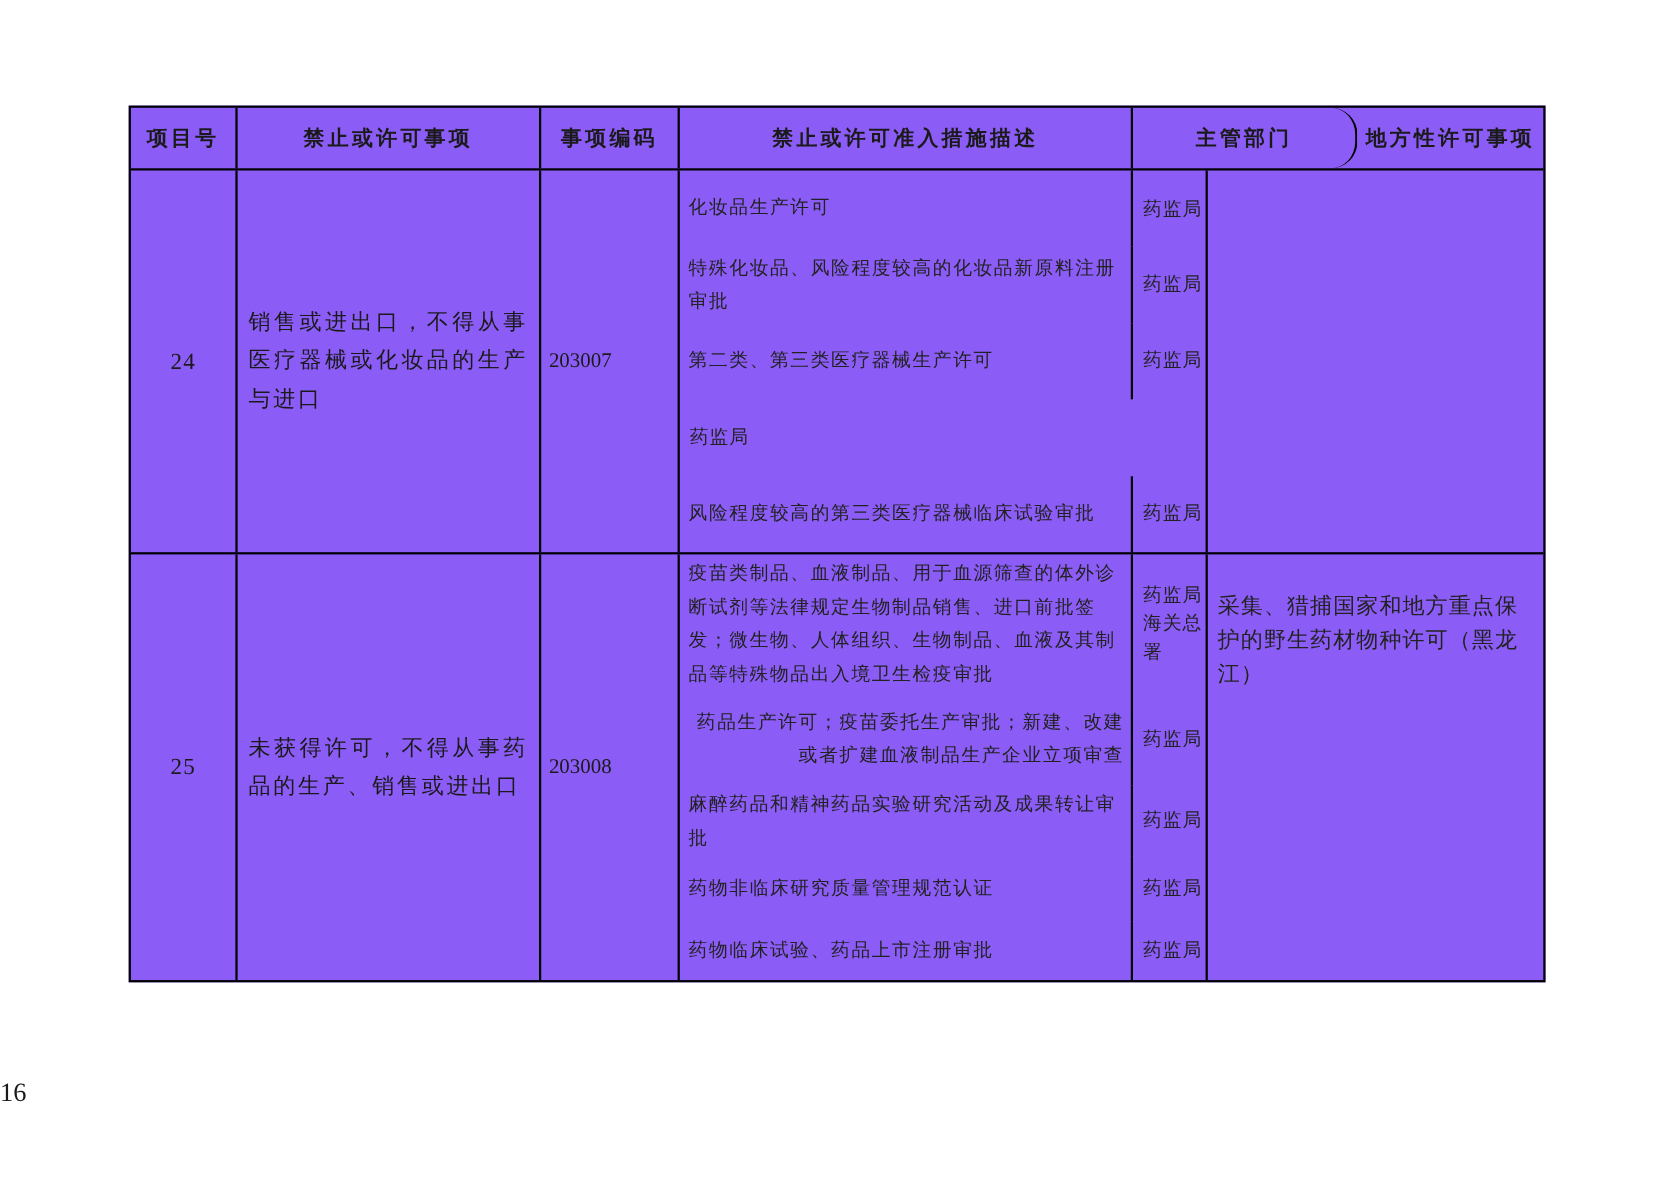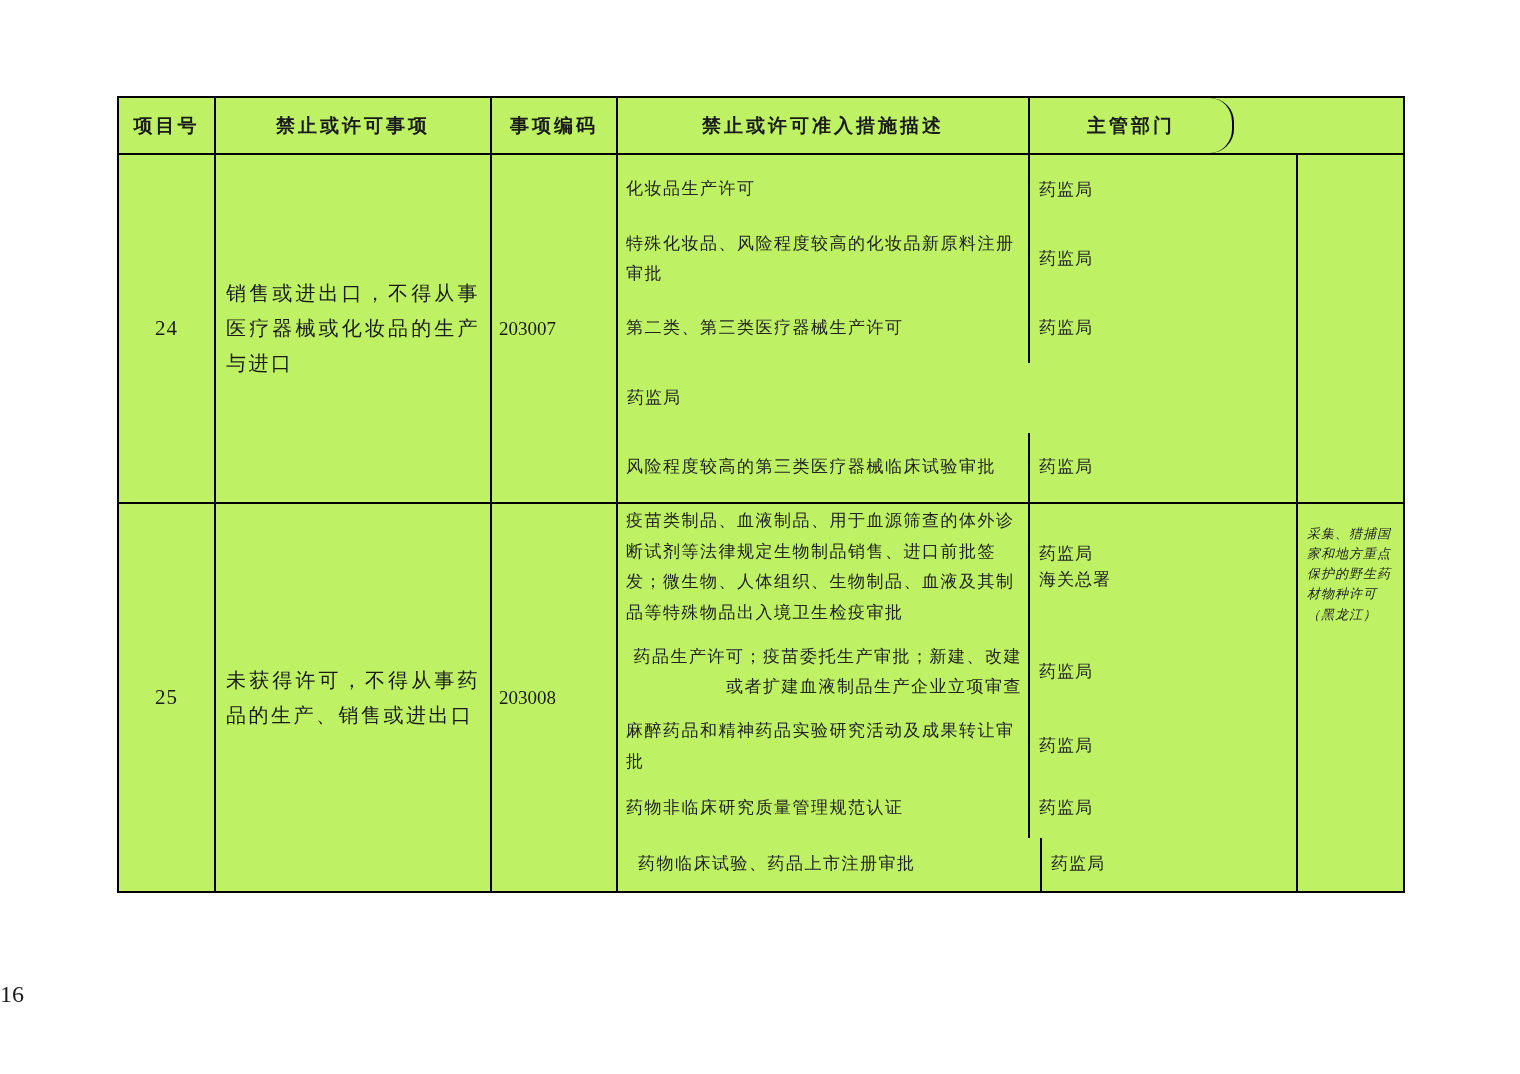--- a/index.html
+++ b/index.html
@@ -8,21 +8,21 @@
     background: #ffffff;
     font-family: "Liberation Serif", serif;
     color: #1a1a1a;
     position: relative;
   }
   .table {
     position: absolute;
     left: 117px; top: 96px;
     width: 1288px;
     border: 2px solid #000;
-    background: #bef264;
+    background: #8b5cf6;
   }
   .row { display: flex; }
   .row.group { border-top: 2px solid #000; }
   .row.header { height: 55px; }
   .row-24 { height: 349px; }
   .row-25 { height: 389px; }
 
   .cell { border-right: 2px solid #000; overflow: hidden; }
   .c1 { width: 97px; }
   .c2 { width: 276px; }
@@ -42,71 +42,71 @@
   .matter {
     font-size: 20px; letter-spacing: 2.5px; line-height: 1.75;
     padding: 0 10px; text-align: justify;
   }
   .code {
     justify-content: flex-start;
     font-size: 19px; padding-left: 7px;
   }
 
   .subcol {
-    width: 680px;
+    width: 480px;
     display: flex; flex-direction: column;
     border-right: 2px solid #000;
   }
   .sub { display: flex; flex: 1 1 0; }
   .row-25 .sub:nth-child(1) { flex-grow: 128; }
   .row-25 .sub:nth-child(2) { flex-grow: 86; text-align: right; }
   .row-25 .sub:nth-child(3) { flex-grow: 60; }
   .row-25 .sub:nth-child(4) { flex-grow: 60; text-align: center; }
-  .row-25 .sub:nth-child(5) { flex-grow: 55; margin-left: 12px; }
+  .row-25 .sub:nth-child(5) { flex-grow: 55; }
 
   .m {
     width: 412px;
     border-right: 2px solid #000;
     display: flex; align-items: center;
     font-size: 17px; letter-spacing: 1.5px; line-height: 1.8;
     padding: 2px 6px 2px 8px;
     color: #222;
   }
   .d {
     flex: 1;
     display: flex; align-items: center;
     font-size: 17px; letter-spacing: 1px; line-height: 1.55;
     padding-left: 9px;
     white-space: pre-line;
     color: #222;
   }
   .local {
-    font-size: 13px; letter-spacing: 1px; line-height: 1.55;
-    padding: 20px 8px 0 9px;
+    font-size: 20px; letter-spacing: 1px; line-height: 1.55;
+    padding: 32px 8px 0 9px;
     color: #222;
-    font-style: italic;
   }
   .pageno {
     position: absolute;
     left: 0; top: 981px; width: 1520px;
     text-align: left;
     font-size: 24px;
   }
 </style>
 </head>
 <body>
 
 <div class="table">
 
   <div class="row header">
     <div class="cell c1 th">项目号</div>
     <div class="cell c2 th">禁止或许可事项</div>
     <div class="cell c3 th">事项编码</div>
     <div class="cell c4h th">禁止或许可准入措施描述</div>
     <div class="cell c5h th">主管部门</div>
+    <div class="cell c6 th">地方性许可事项</div>
   </div>
 
   <div class="row group row-24">
     <div class="cell c1 vcenter item-no">24</div>
     <div class="cell c2 vcenter matter">销售或进出口，不得从事医疗器械或化妆品的生产与进口</div>
     <div class="cell c3 vcenter code">203007</div>
     <div class="subcol">
       <div class="sub">
         <div class="m">化妆品生产许可</div>
         <div class="d">药监局</div>

